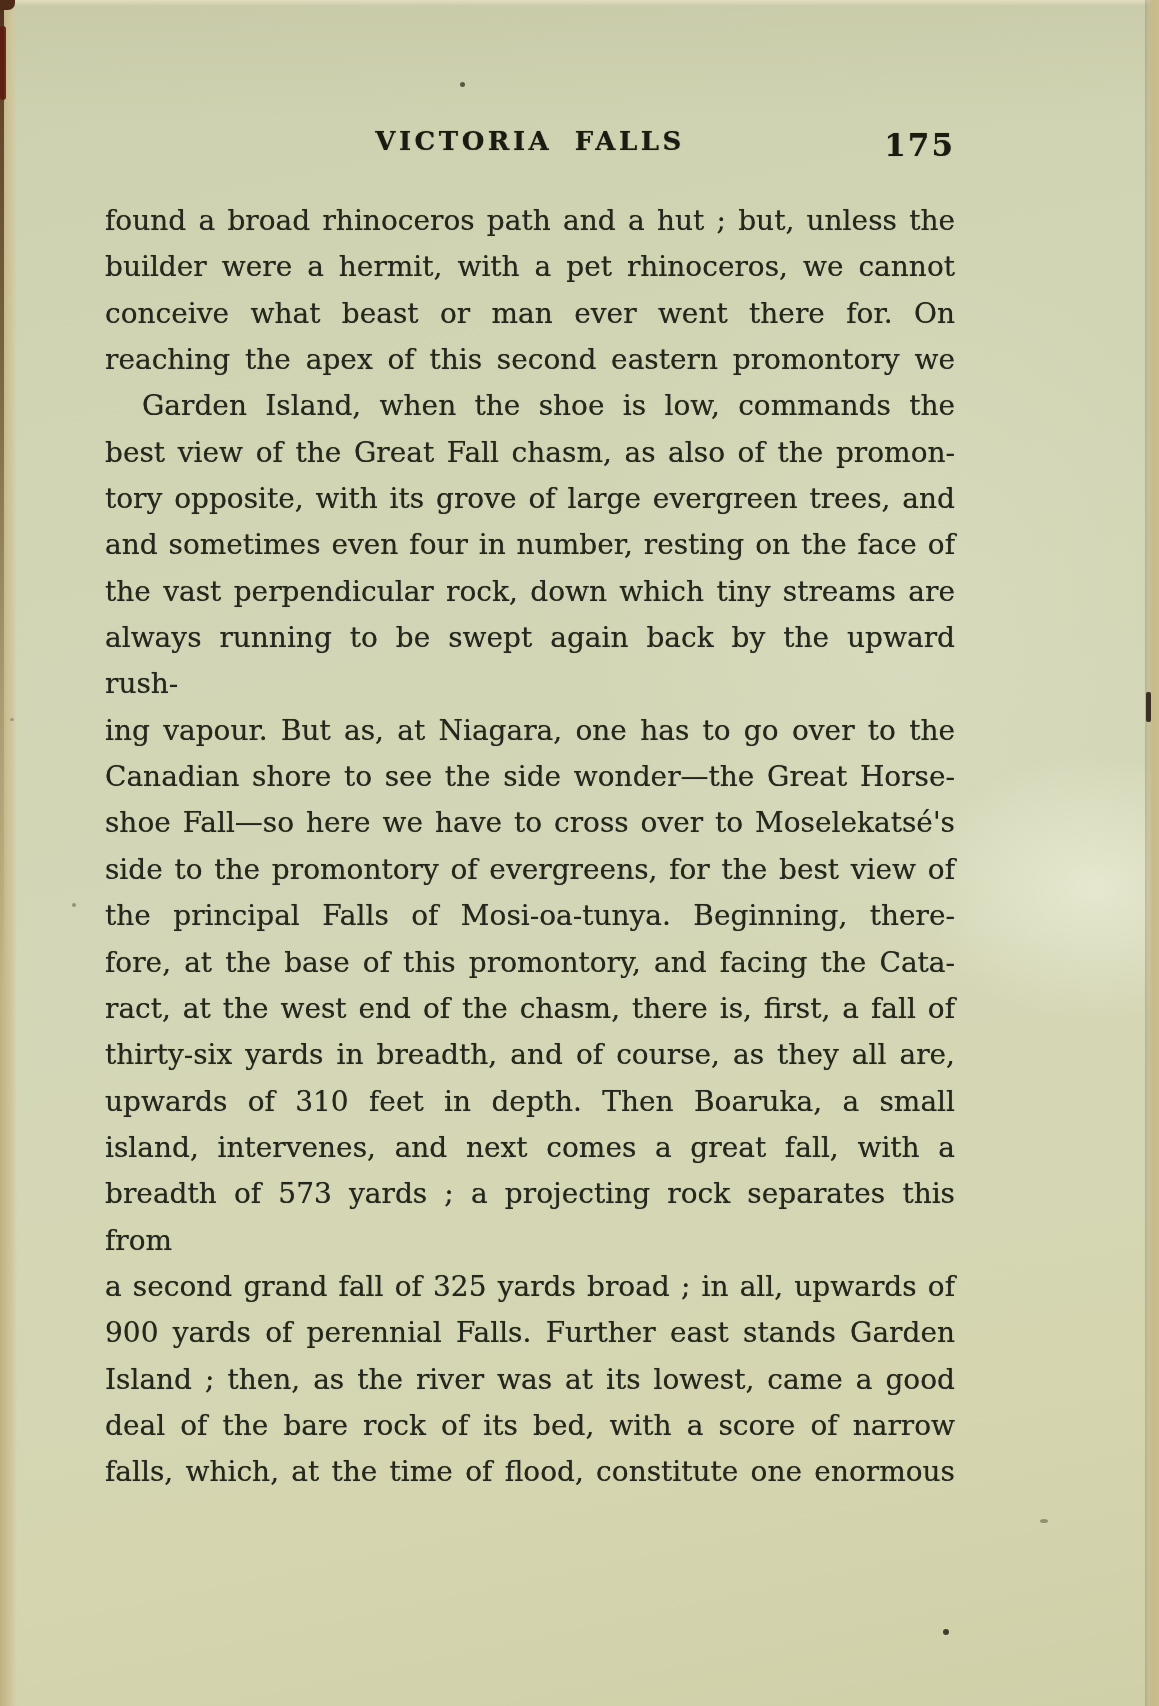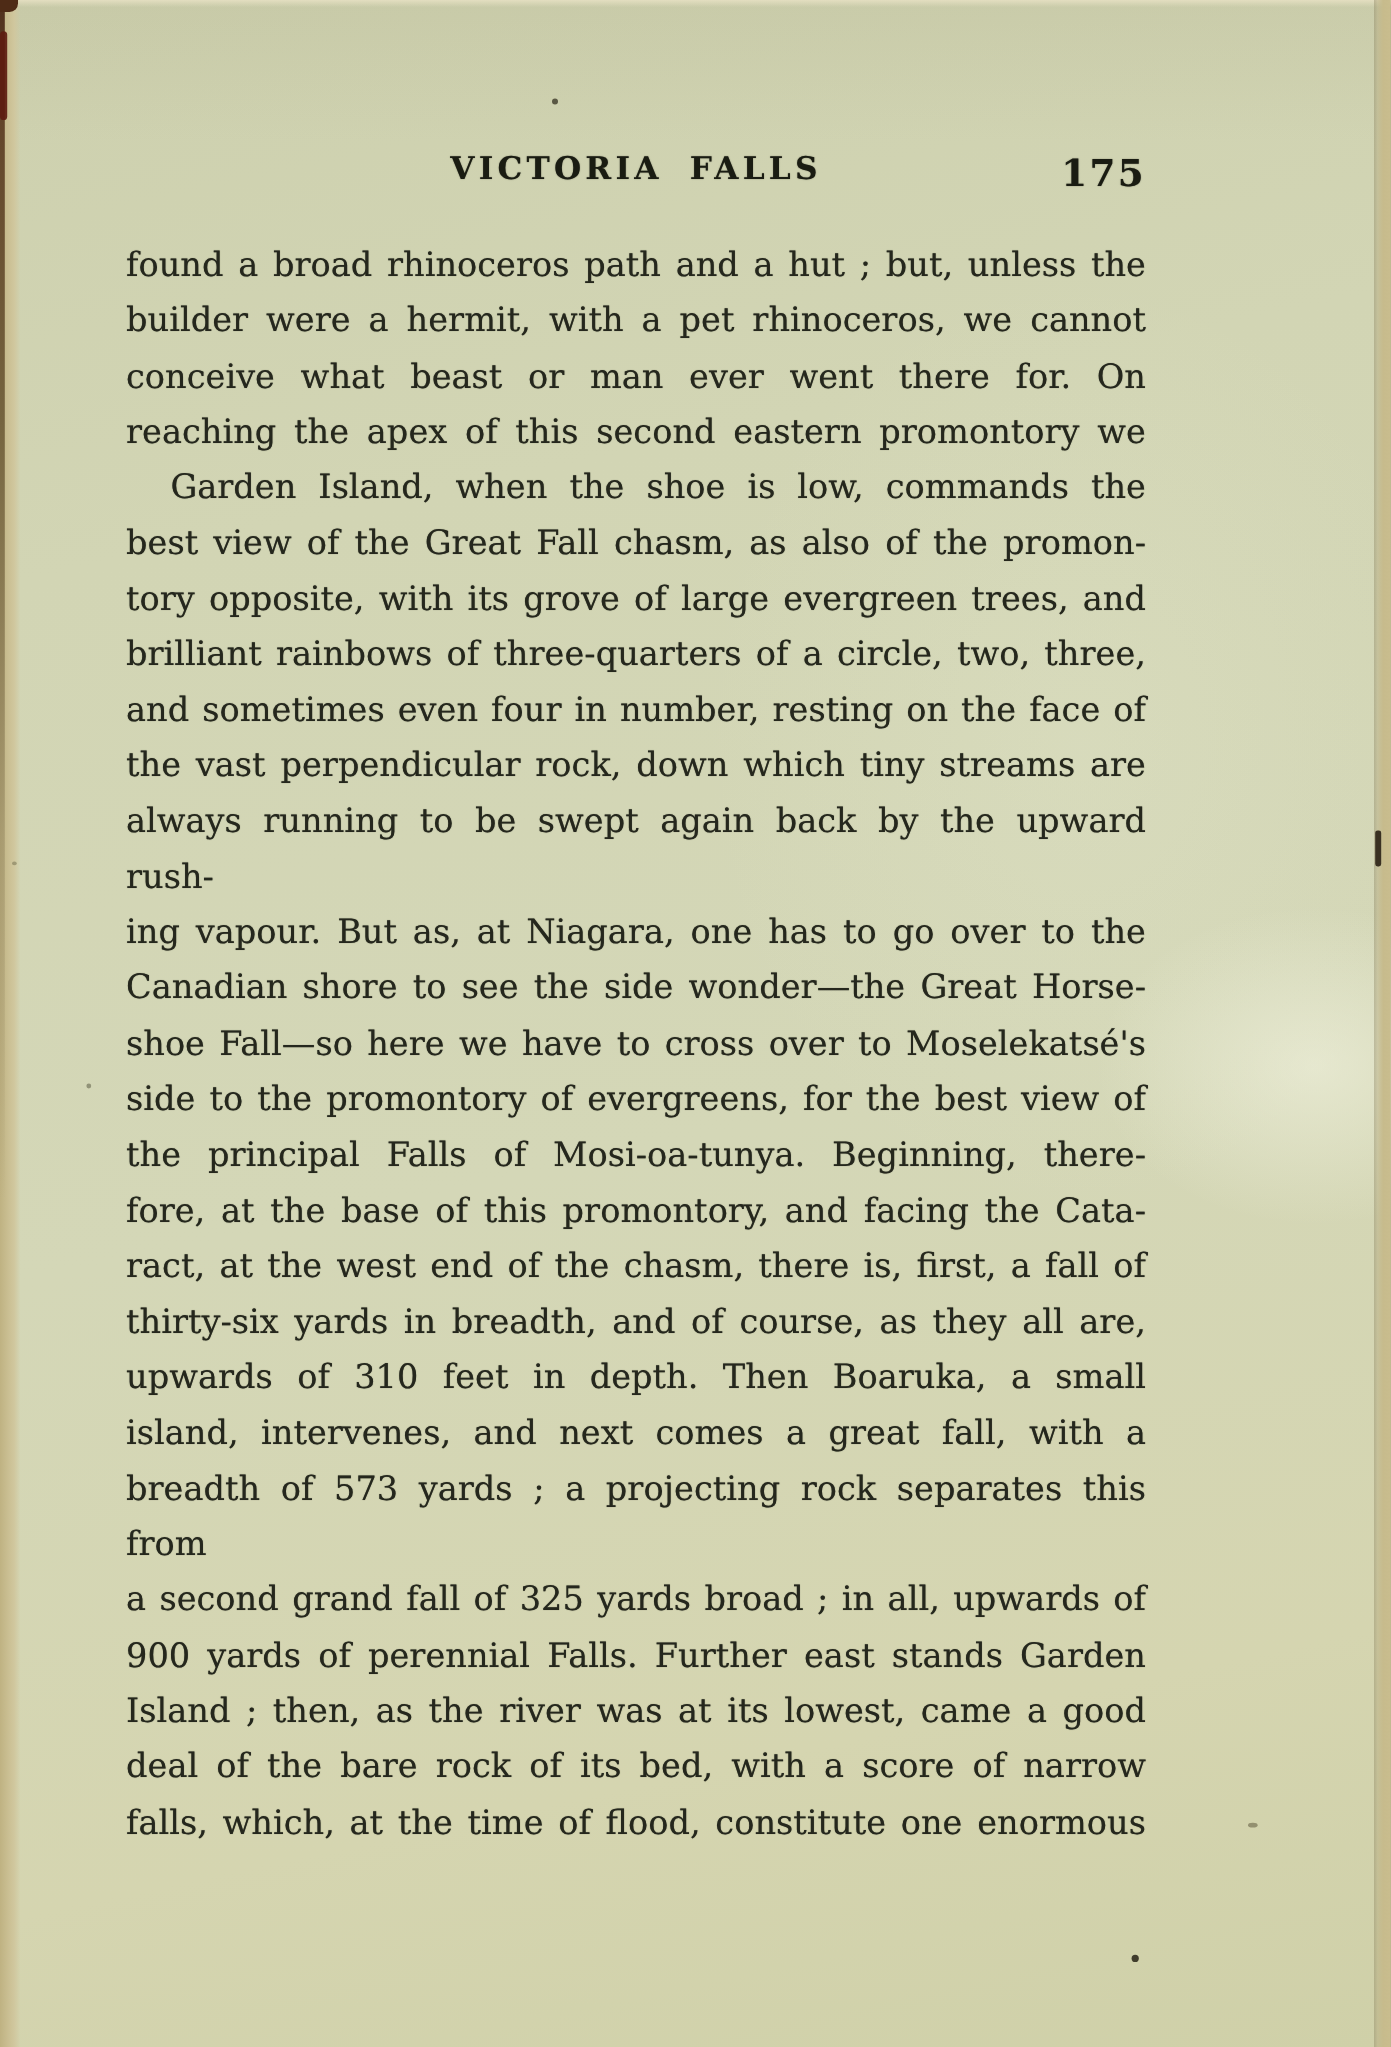--- a/index.html
+++ b/index.html
@@ -72,21 +72,20 @@
   </header>
 
   <main class="text-block">
     <div class="text-line"><span>found a broad rhinoceros path and a hut ; but, unless the</span></div>
       <div class="text-line"><span>builder were a hermit, with a pet rhinoceros, we cannot</span></div>
       <div class="text-line"><span>conceive what beast or man ever went there for. On</span></div>
       <div class="text-line"><span>reaching the apex of this second eastern promontory we</span></div>
       <div class="text-line indent"><span>Garden Island, when the shoe is low, commands the</span></div>
       <div class="text-line"><span>best view of the Great Fall chasm, as also of the promon-</span></div>
       <div class="text-line"><span>tory opposite, with its grove of large evergreen trees, and</span></div>
-      <div class="text-line"><span>brilliant rainbows of three-quarters of a circle, two, three,</span></div>
       <div class="text-line"><span>and sometimes even four in number, resting on the face of</span></div>
       <div class="text-line"><span>the vast perpendicular rock, down which tiny streams are</span></div>
       <div class="text-line"><span>always running to be swept again back by the upward rush-</span></div>
       <div class="text-line"><span>ing vapour. But as, at Niagara, one has to go over to the</span></div>
       <div class="text-line"><span>Canadian shore to see the side wonder—the Great Horse-</span></div>
       <div class="text-line"><span>shoe Fall—so here we have to cross over to Moselekatsé's</span></div>
       <div class="text-line"><span>side to the promontory of evergreens, for the best view of</span></div>
       <div class="text-line"><span>the principal Falls of Mosi-oa-tunya. Beginning, there-</span></div>
       <div class="text-line"><span>fore, at the base of this promontory, and facing the Cata-</span></div>
       <div class="text-line"><span>ract, at the west end of the chasm, there is, first, a fall of</span></div>

